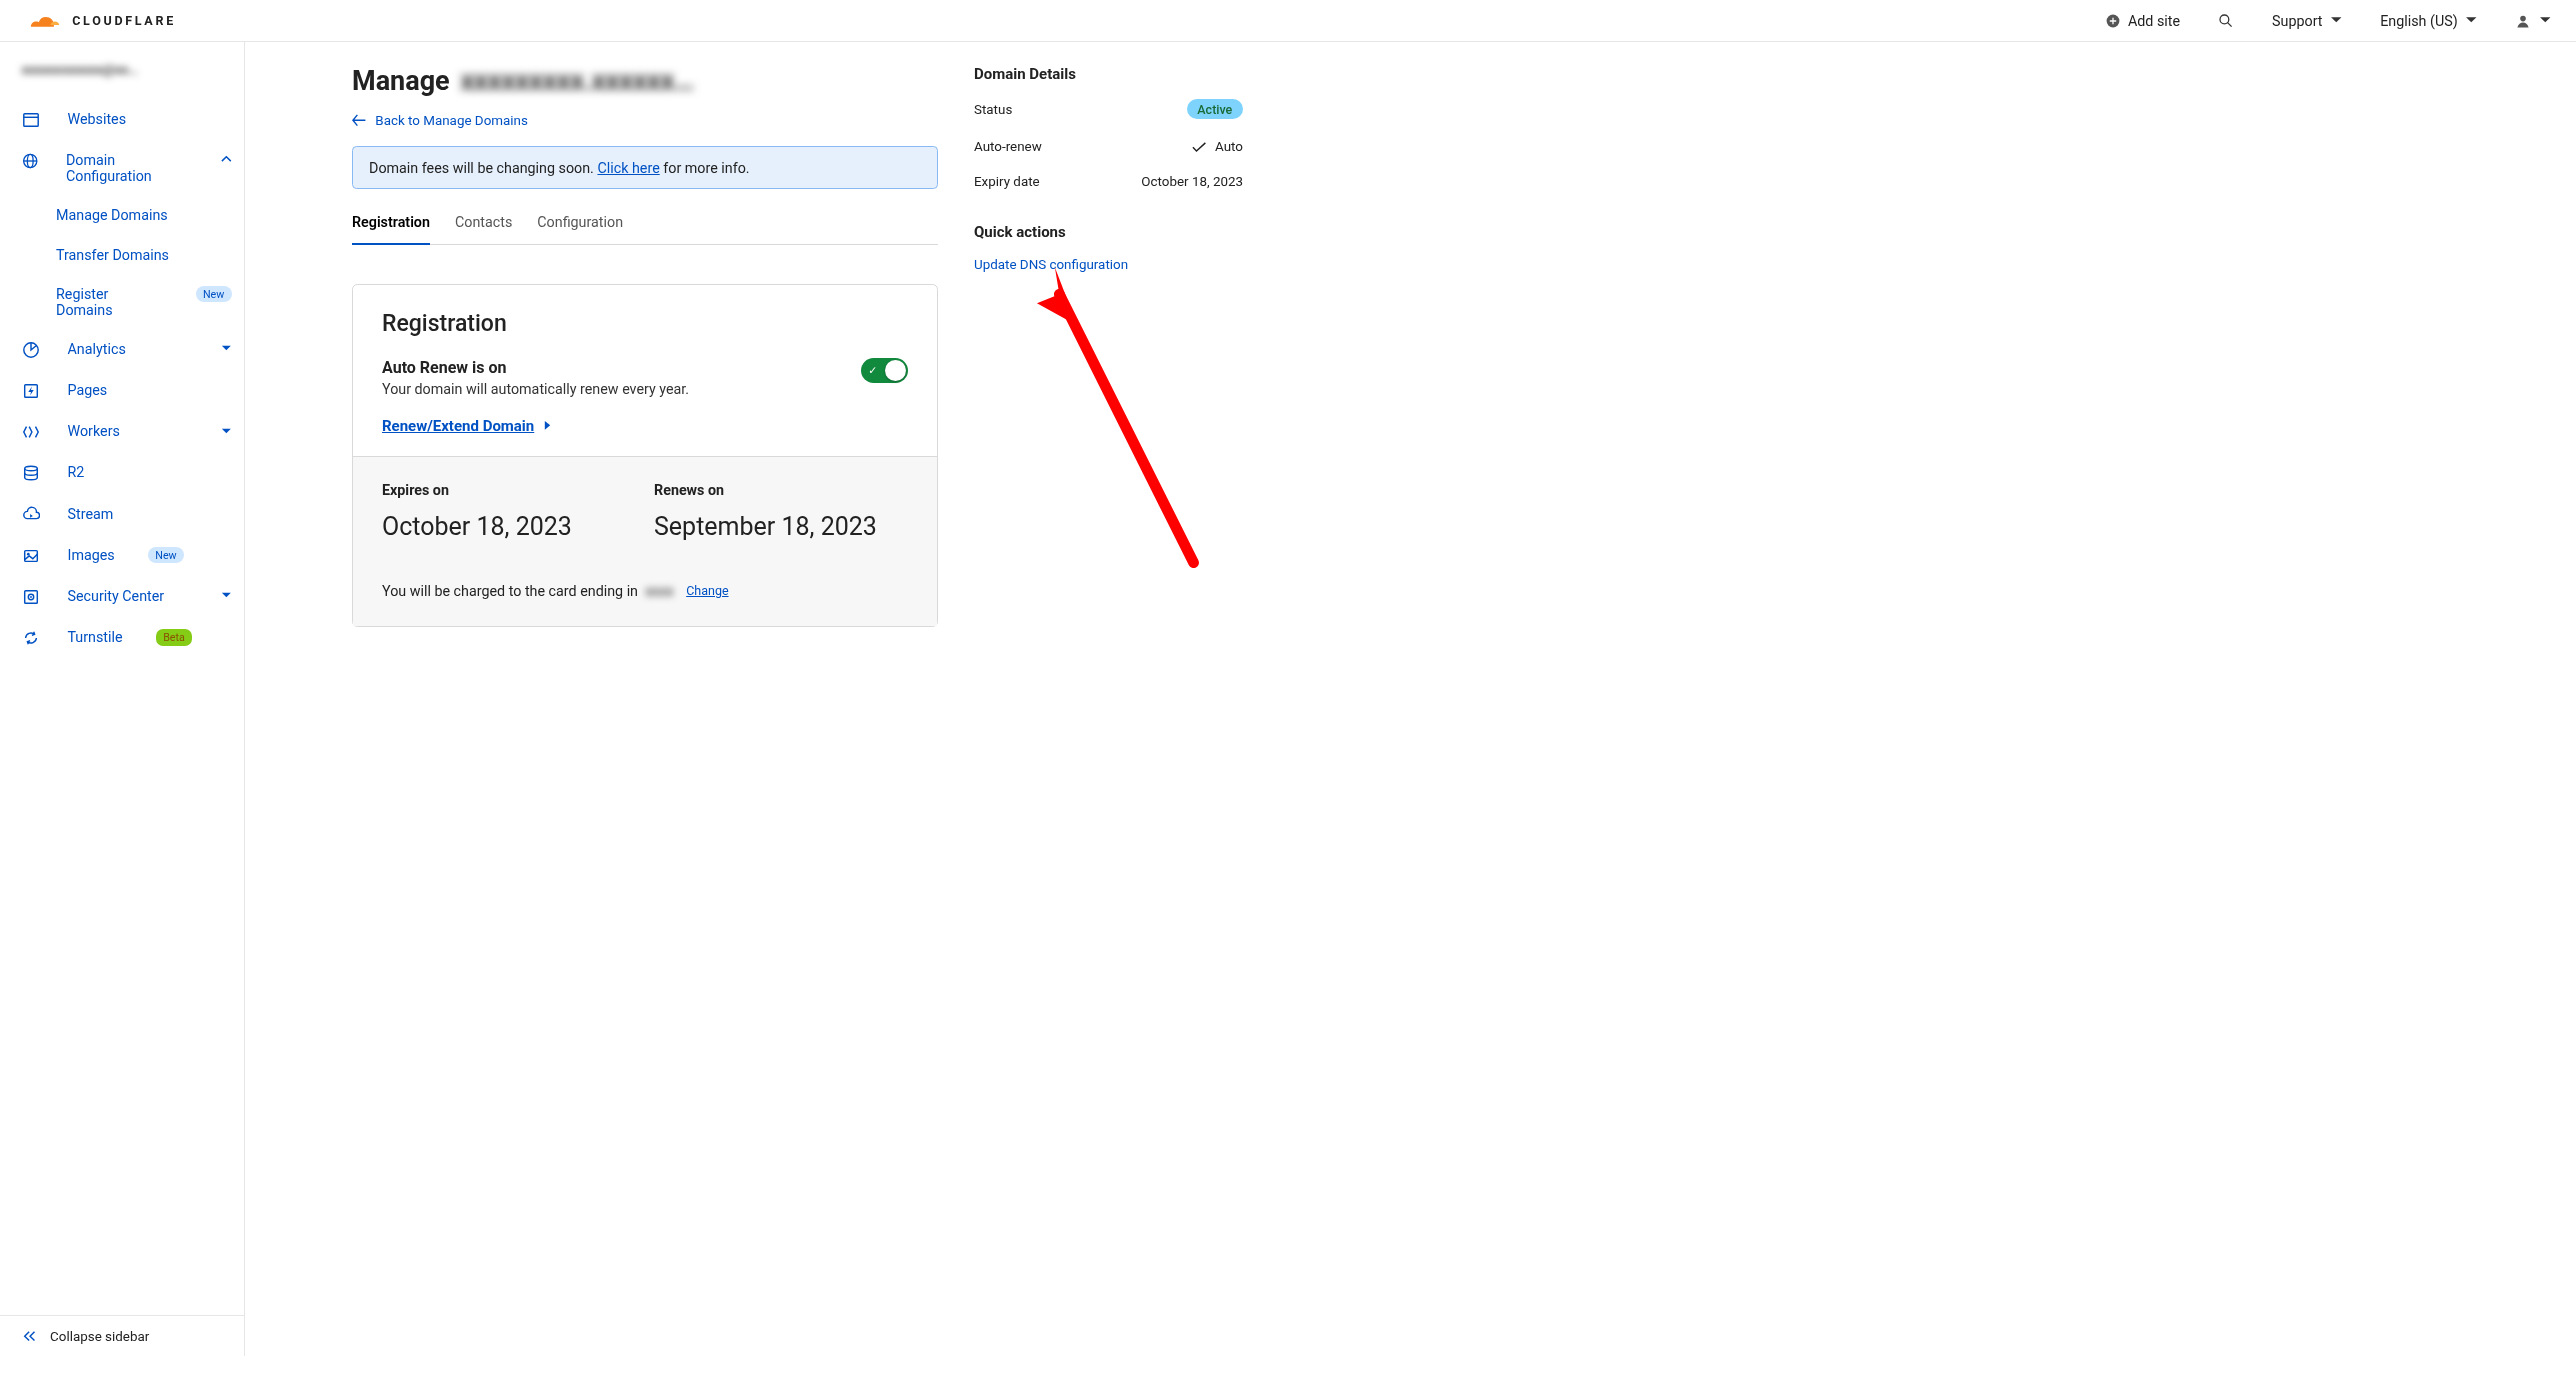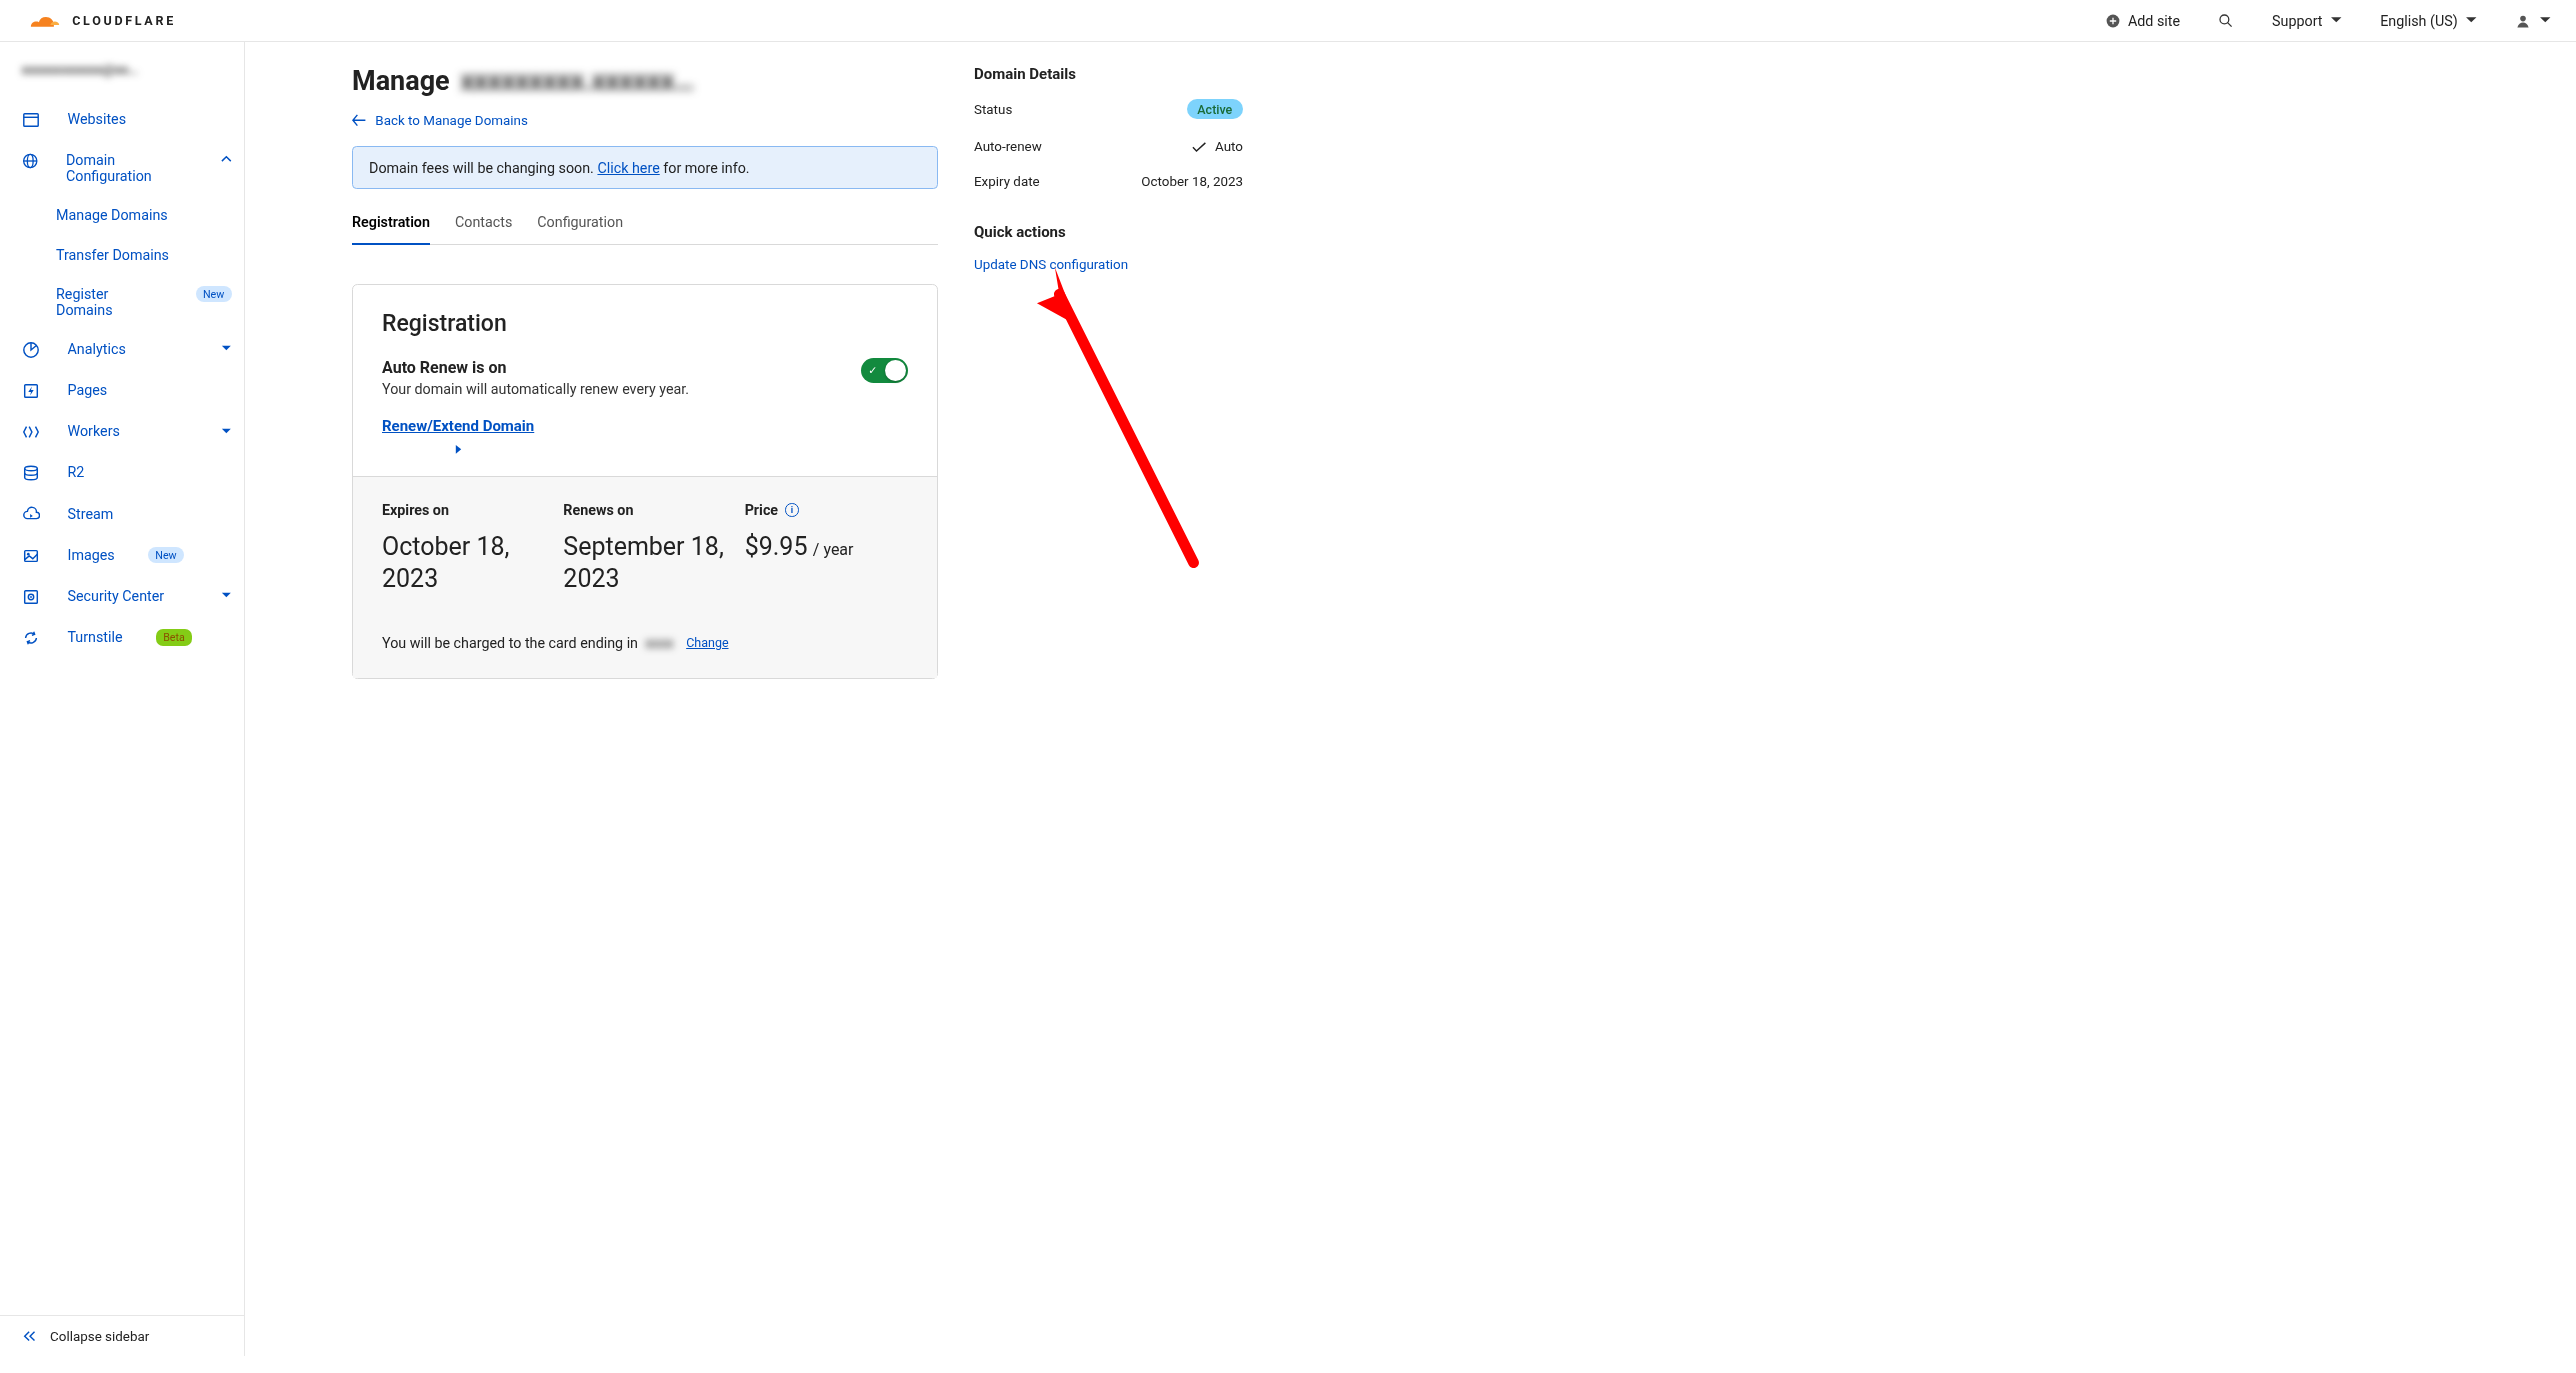--- a/index.html
+++ b/index.html
@@ -47,21 +47,21 @@
 
 .card { border: 0.9px solid #d9d9d9; border-radius: 5.4px; }
 .card-head { padding: 25px 29px 21.5px 29px; }
 .card-head h2 { font-size: 23px; font-weight: 500; margin-bottom: 21.5px; }
 .auto-row { display: flex; align-items: flex-start; justify-content: space-between; gap: 18px; }
 .auto-row .lbl { font-size: 16px; font-weight: 700; margin-bottom: 3.6px; }
 .auto-row .sub { font-size: 14.3px; color: #333; }
 .toggle { width: 47px; height: 25px; border-radius: 12.5px; background: #128a3e; position: relative; flex-shrink: 0; cursor: pointer; }
 .toggle .knob { position: absolute; right: 1.8px; top: 1.8px; width: 21.5px; height: 21.5px; background: #fff; border-radius: 50%; box-shadow: 0 0.9px 2.7px rgba(0,0,0,.3); }
 .toggle .check { position: absolute; left: 7.2px; top: 6.3px; color: #fff; font-size: 10.7px; }
-.renew-link { margin-top: 20px; display: inline-flex; align-items: center; gap: 9px; color: #0051c3; font-weight: 700; font-size: 15px; text-decoration: underline; cursor: pointer; flex-direction: column; }
+.renew-link { margin-top: 20px; display: inline-flex; align-items: center; gap: 9px; color: #0051c3; font-weight: 700; font-size: 15px; text-decoration: underline; cursor: pointer; }
 .card-body { background: #f7f7f7; border-top: 0.9px solid #d9d9d9; padding: 25px 29px 27px 29px; }
 .grid3 { display: flex; gap: 18px; }
 .col { flex: 1; }
 .col .hdr { font-size: 14.3px; font-weight: 700; margin-bottom: 13px; display: flex; align-items: center; gap: 7.2px; }
 .col .big { font-size: 25px; font-weight: 400; line-height: 1.3; }
 .per { font-size: 16px; color: #222; margin-left: 5.4px; }
 .info-icon { width: 13.4px; height: 13.4px; border: 1.3px solid #0051c3; color: #0051c3; border-radius: 50%; display: inline-flex; align-items: center; justify-content: center; font-size: 9px; font-weight: 700; }
 .charge-row { margin-top: 39px; font-size: 14.3px; display: flex; align-items: center; gap: 7.2px; }
 .card-blur { filter: blur(3.6px); }
 .change-link { color: #0051c3; text-decoration: underline; font-size: 12.5px; cursor: pointer; margin-left: 5.4px; }
@@ -289,29 +289,20 @@
         <div class="card-body">
           <div class="grid3">
             <div class="col">
               <div class="hdr">Expires on</div>
               <div class="big">October 18, 2023</div>
             </div>
             <div class="col">
               <div class="hdr">Renews on</div>
               <div class="big">September 18, 2023</div>
             </div>
-            <div class="col">
-              <div class="hdr">
-                <span>Price</span>
-                <span class="info-icon">i</span>
-              </div>
-              <div class="big">
-                <span>$9.95</span><span class="per">/ year</span>
-              </div>
-            </div>
           </div>
           <div class="charge-row">
             <span>You will be charged to the card ending in </span>
             <span class="card-blur">xxxx</span>
             <span class="change-link">Change</span>
           </div>
         </div>
       </div>
     </div>
 

